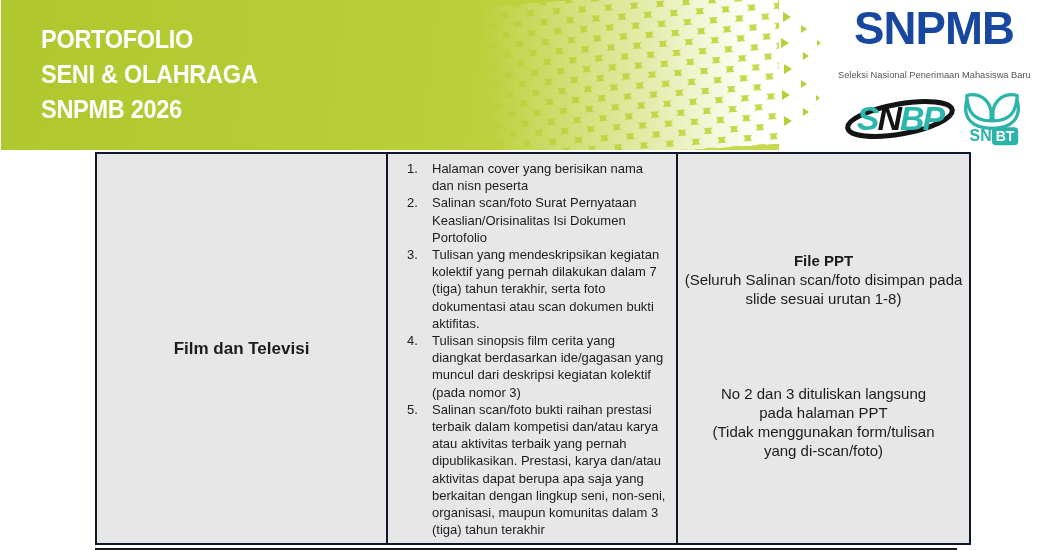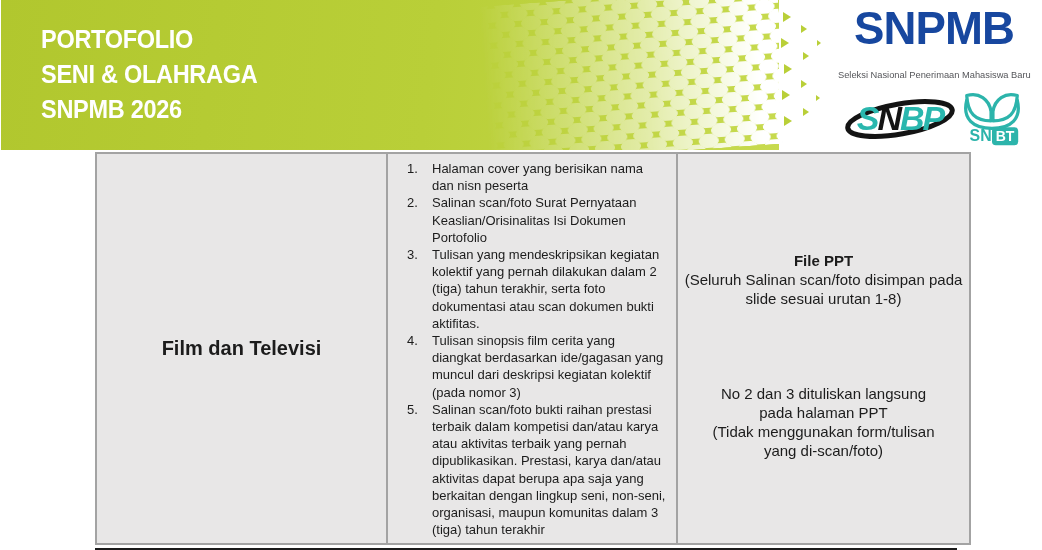--- a/index.html
+++ b/index.html
@@ -65,27 +65,27 @@
   .snbp-text .t { color:#2ab7ae; }
   .snbp-text .k { color:#141414; }
   .snbt { width:64px; height:58px; }
 
   
   .port-table {
     position:absolute; left:95px; top:152px; width:862px;
     border-collapse:collapse; table-layout:fixed;
   }
   .port-table td {
-    border:2px solid #a3a3a3; background:#e8e7e7; vertical-align:top;
+    border:2px solid #0f172a; background:#e8e7e7; vertical-align:top;
   }
   td.cat-cell { width:287px; vertical-align:middle; text-align:center; }
   td.items-cell { width:286px; height:387px; }
   td.out-cell { width:289px; }
 
-  .cat-label { font-weight:bold; font-size:20px; }
+  .cat-label { font-weight:bold; font-size:17px; }
 
   .req-list { counter-reset:n; margin:5px 4px 0 0; padding:0; list-style:none; font-size:13px; line-height:17.2px; }
   .req-list li { counter-increment:n; position:relative; padding-left:43px; padding-right:4px; }
   .req-list li::before { content:counter(n) "."; position:absolute; left:18px; }
 
   .out-inner { padding:96px 5px 0 5px; text-align:center; font-size:15px; line-height:19px; }
   .ppt-title { font-weight:bold; }
   .ppt-note { margin-top:76px; }
 
   .next-row {
@@ -146,21 +146,21 @@
   <table class="port-table">
     <tbody>
         <tr>
       <td class="cat-cell">
         <div class="cat-label">Film dan Televisi</div>
       </td>
       <td class="items-cell">
         <ol class="req-list">
           <li>Halaman cover yang berisikan nama dan nisn peserta</li>
           <li>Salinan scan/foto Surat Pernyataan Keaslian/Orisinalitas Isi Dokumen Portofolio</li>
-          <li>Tulisan yang mendeskripsikan kegiatan kolektif yang pernah dilakukan dalam 2 (tiga) tahun terakhir, serta foto dokumentasi atau scan dokumen bukti aktifitas.</li>
+          <li>Tulisan yang mendeskripsikan kegiatan kolektif yang pernah dilakukan dalam 7 (tiga) tahun terakhir, serta foto dokumentasi atau scan dokumen bukti aktifitas.</li>
           <li>Tulisan sinopsis film cerita yang diangkat berdasarkan ide/gagasan yang muncul dari deskripsi kegiatan kolektif (pada nomor 3)</li>
           <li>Salinan scan/foto bukti raihan prestasi terbaik dalam kompetisi dan/atau karya atau aktivitas terbaik yang pernah dipublikasikan. Prestasi, karya dan/atau aktivitas dapat berupa apa saja yang berkaitan dengan lingkup seni, non-seni, organisasi, maupun komunitas dalam 3 (tiga) tahun terakhir</li>
         </ol>
       </td>
       <td class="out-cell">
         <div class="out-inner">
           <div class="ppt-title">File PPT</div>
           <div class="ppt-sub">
             <div>(Seluruh Salinan scan/foto disimpan pada</div>
             <div>slide sesuai urutan 1-8)</div>

